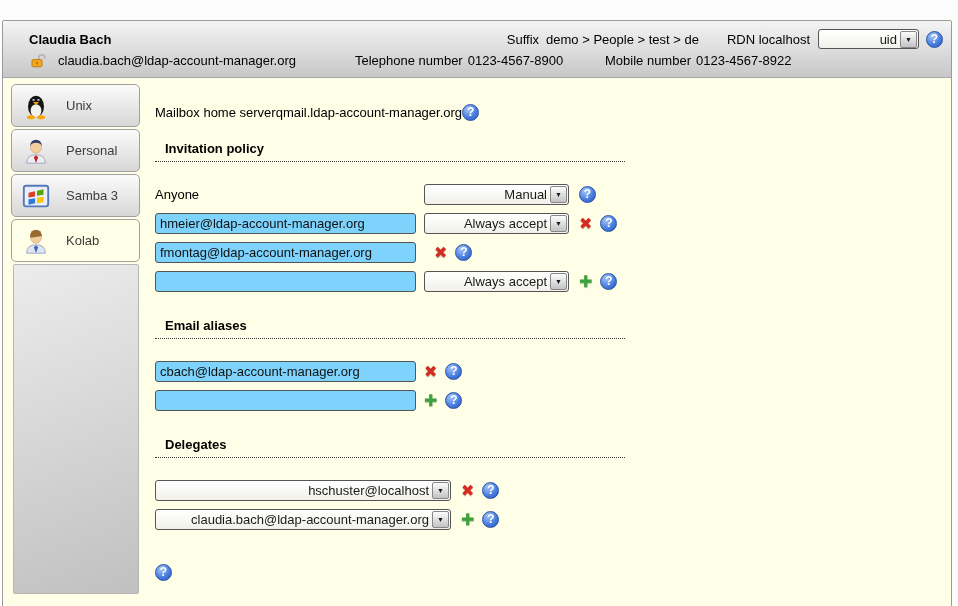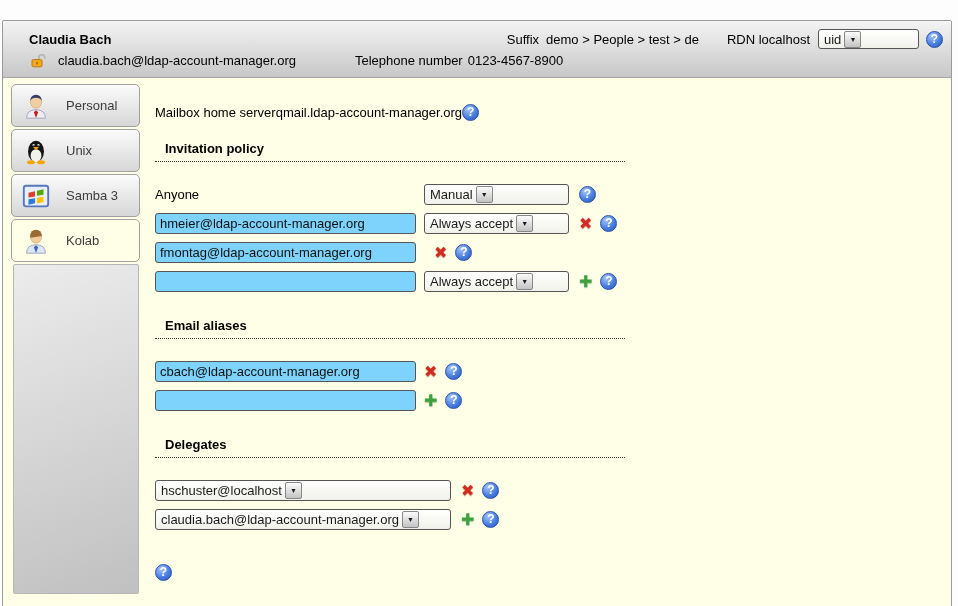--- a/index.html
+++ b/index.html
@@ -49,21 +49,21 @@
     height: 21px;
   }
   .lock-wrap { width: 17px; height: 16px; margin-right: 11px; flex: none; }
   .header-email { width: 297px; }
   .phone-group { width: 250px; }
   .label-gap { display: inline-block; width: 5px; }
   
   .combo {
     display: inline-flex;
     align-items: center;
-    justify-content: flex-start;
+    justify-content: flex-end;
     height: 21px;
     background: linear-gradient(#ffffff, #f1f1ea);
     border: 1px solid #555;
     border-radius: 3px;
     padding: 0 1px 0 5px;
     flex: none;
     cursor: default;
   }
   .combo-text {
     font-size: 13px;
@@ -231,38 +231,27 @@
     <div class="header-row2">
       <span class="lock-wrap">
         <svg viewBox="0 0 16 16" width="17" height="16">
           <path d="M8.4 7 V4.6 a2.9 2.9 0 0 1 5.8 0 V5.6" fill="none" stroke="#b2b2b2" stroke-width="1.6"></path>
           <rect x="1.5" y="6.6" width="10" height="7.2" rx="1.4" fill="#f5a81c" stroke="#b97a10" stroke-width="1"></rect>
           <rect x="5.8" y="8.8" width="1.5" height="2.8" rx="0.7" fill="#9a6a0e"></rect>
         </svg>
       </span>
       <span class="header-email">claudia.bach@ldap-account-manager.org</span>
       <span class="phone-group"><span>Telephone number</span><span class="label-gap"></span><span>0123-4567-8900</span></span>
+      <span class="phone-group"><span>Mobile number</span><span class="label-gap"></span><span>0123-4567-8922</span></span>
     </div>
   </div>
 
   <div class="body-area">
 
     <div class="sidebar">
-
-      <div class="tab">
-        <span class="tab-icon">
-          <svg viewBox="0 0 32 32" width="30" height="30">
-            <path d="M6 29 q0 -9 10 -9 q10 0 10 9 z" fill="#ededf4" stroke="#a2a2bc" stroke-width="1"></path>
-            <path d="M16 20.4 l-2.3 2.3 2.3 6 2.3 -6 z" fill="#c32222"></path>
-            <ellipse cx="16" cy="11.6" rx="6" ry="6.8" fill="#f2cda0" stroke="#caa26e" stroke-width="0.6"></ellipse>
-            <path d="M9.6 10.6 q1 -6.6 6.4 -6.6 q5.4 0 6.4 6.6 q-2 -3.4 -6.4 -3.4 q-4.4 0 -6.4 3.4 z" fill="#333f66"></path>
-          </svg>
-        </span>
-        <span class="tab-label">Personal</span>
-      </div>
 
       <div class="tab">
         <span class="tab-icon">
           <svg viewBox="0 0 32 32" width="30" height="30">
             <ellipse cx="16" cy="16.5" rx="8.5" ry="11.5" fill="#141414"></ellipse>
             <ellipse cx="16" cy="21" rx="5.8" ry="7" fill="#f2f2ec"></ellipse>
             <circle cx="13.4" cy="9.6" r="1.2" fill="#fff"></circle>
               <circle cx="18.6" cy="9.6" r="1.2" fill="#fff"></circle>
             <circle cx="13.6" cy="9.8" r="0.55" fill="#000"></circle>
               <circle cx="18.4" cy="9.8" r="0.55" fill="#000"></circle>
@@ -270,20 +259,32 @@
             <ellipse cx="10.6" cy="28" rx="4.2" ry="2.2" fill="#f7a500"></ellipse>
             <ellipse cx="21.4" cy="28" rx="4.2" ry="2.2" fill="#f7a500"></ellipse>
           </svg>
         </span>
         <span class="tab-label">Unix</span>
       </div>
 
       <div class="tab">
         <span class="tab-icon">
           <svg viewBox="0 0 32 32" width="30" height="30">
+            <path d="M6 29 q0 -9 10 -9 q10 0 10 9 z" fill="#ededf4" stroke="#a2a2bc" stroke-width="1"></path>
+            <path d="M16 20.4 l-2.3 2.3 2.3 6 2.3 -6 z" fill="#c32222"></path>
+            <ellipse cx="16" cy="11.6" rx="6" ry="6.8" fill="#f2cda0" stroke="#caa26e" stroke-width="0.6"></ellipse>
+            <path d="M9.6 10.6 q1 -6.6 6.4 -6.6 q5.4 0 6.4 6.6 q-2 -3.4 -6.4 -3.4 q-4.4 0 -6.4 3.4 z" fill="#333f66"></path>
+          </svg>
+        </span>
+        <span class="tab-label">Personal</span>
+      </div>
+
+      <div class="tab">
+        <span class="tab-icon">
+          <svg viewBox="0 0 32 32" width="30" height="30">
             <rect x="3" y="5" width="26" height="22" rx="2.5" fill="#e8eefb" stroke="#5577bb" stroke-width="2"></rect>
             <path d="M8 12.5 l7 -1.6 v5.6 l-7 1.1 z" fill="#d8402a"></path>
             <path d="M17 10.5 l7 -1.6 v5.7 l-7 1.2 z" fill="#56a700"></path>
             <path d="M8 19.4 l7 -1 v5.4 l-7 1.5 z" fill="#2e79d8"></path>
             <path d="M17 17.9 l7 -1.2 v5.6 l-7 1.6 z" fill="#ffc400"></path>
           </svg>
         </span>
         <span class="tab-label">Samba 3</span>
       </div>
 

